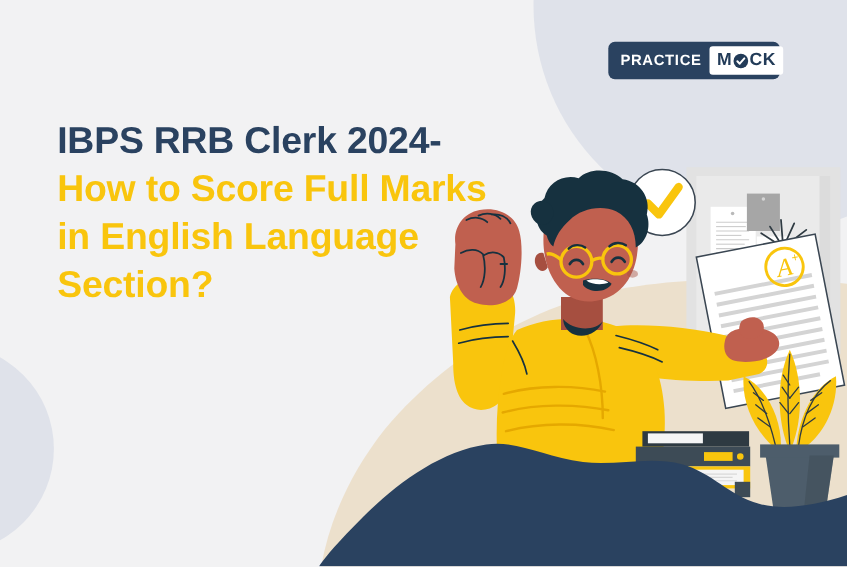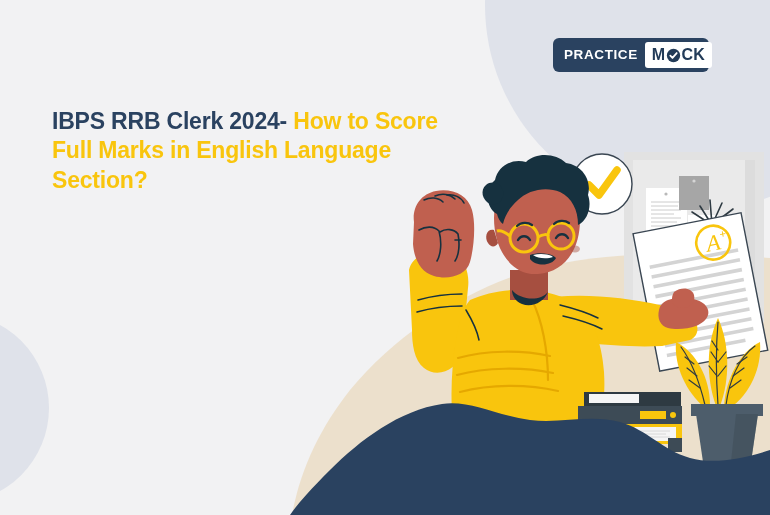--- a/index.html
+++ b/index.html
@@ -55,21 +55,21 @@
     letter-spacing:0.3px;
     line-height:1;
   }
   #mock-o-icon { display:block; margin:0 0.5px; }
 
   
   #headline {
     position:absolute;
     left:52px; top:107px;
     width:400px;
-    font-size:23px;
+    font-size:34px;
     font-weight:bold;
     line-height:1.28;
     letter-spacing:-0.2px;
   }
   .t-navy { color:#2a4260; }
   .t-yellow { color:#f9c50d; }
 </style>
 </head>
 <body>
 

